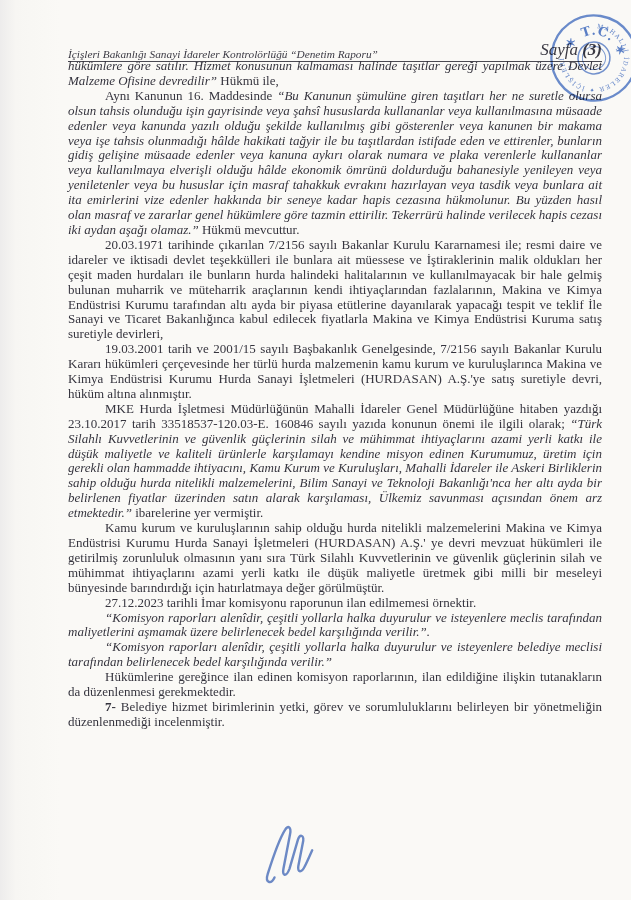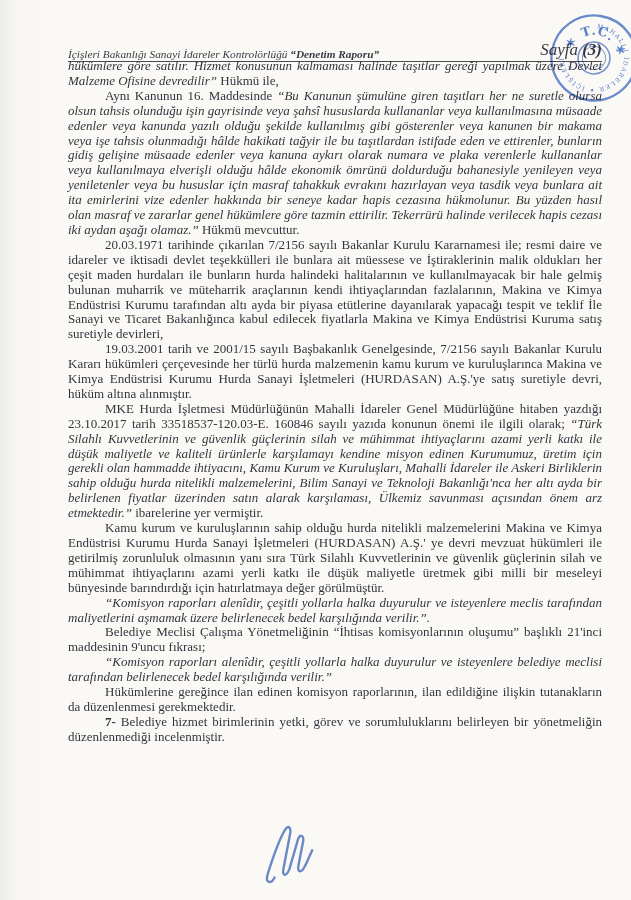--- a/index.html
+++ b/index.html
@@ -11,21 +11,21 @@
   .page{position:absolute;inset:0;}
   
   .header{
     position:absolute;left:68px;top:40px;width:534px;
     display:flex;justify-content:space-between;align-items:flex-end;
     border-bottom:1.6px solid #4a4952;
     padding-bottom:1px;
     font-size:11.3px;font-style:italic;color:#3b3a44;
   }
   .header .h-left{white-space:nowrap;}
-  .header .h-report{font-weight:bold;}
+  .header .h-report{font-weight:normal;}
   .header .h-page{white-space:nowrap;font-size:17px;}
   .header .h-pagenum{font-weight:bold;}
   
   .doc-body{
     position:absolute;left:68px;top:59px;width:534px;
     font-size:13px;line-height:14.9px;color:#35343e;
     text-align:justify;
   }
   .doc-body p.para{margin:0;}
   .doc-body p.indent{text-indent:37px;}
@@ -53,22 +53,22 @@
     <div class="h-page"><span>Sayfa </span><span class="h-pagenum">(3)</span></div>
   </div>
 
   <div class="doc-body">
       <p class="para"><span class="it">hükümlere göre satılır. Hizmet konusunun kalmaması halinde taşıtlar gereği yapılmak üzere Devlet Malzeme Ofisine devredilir” </span><span>Hükmü ile,</span></p>
       <p class="para indent"><span>Aynı Kanunun 16. Maddesinde </span><span class="it">“Bu Kanunun şümulüne giren taşıtları her ne suretle olursa olsun tahsis olunduğu işin gayrisinde veya şahsî hususlarda kullananlar veya kullanılmasına müsaade edenler veya kanunda yazılı olduğu şekilde kullanılmış gibi gösterenler veya kanunen bir makama veya işe tahsis olunmadığı hâlde hakikati tağyir ile bu taşıtlardan istifade eden ve ettirenler, bunların gidiş gelişine müsaade edenler veya kanuna aykırı olarak numara ve plaka verenlerle kullananlar veya kullanılmaya elverişli olduğu hâlde ekonomik ömrünü doldurduğu bahanesiyle yenileyen veya yeniletenler veya bu hususlar için masraf tahakkuk evrakını hazırlayan veya tasdik veya bunlara ait ita emirlerini vize edenler hakkında bir seneye kadar hapis cezasına hükmolunur. Bu yüzden hasıl olan masraf ve zararlar genel hükümlere göre tazmin ettirilir. Tekerrürü halinde verilecek hapis cezası iki aydan aşağı olamaz.” </span><span>Hükmü mevcuttur.</span></p>
       <p class="para indent"><span>20.03.1971 tarihinde çıkarılan 7/2156 sayılı Bakanlar Kurulu Kararnamesi ile; resmi daire ve idareler ve iktisadi devlet teşekkülleri ile bunlara ait müessese ve İştiraklerinin malik oldukları her çeşit maden hurdaları ile bunların hurda halindeki halitalarının ve kullanılmayacak bir hale gelmiş bulunan muharrik ve müteharrik araçlarının kendi ihtiyaçlarından fazlalarının, Makina ve Kimya Endüstrisi Kurumu tarafından altı ayda bir piyasa etütlerine dayanılarak yapacağı tespit ve teklif İle Sanayi ve Ticaret Bakanlığınca kabul edilecek fiyatlarla Makina ve Kimya Endüstrisi Kuruma satış suretiyle devirleri,</span></p>
       <p class="para indent"><span>19.03.2001 tarih ve 2001/15 sayılı Başbakanlık Genelgesinde, 7/2156 sayılı Bakanlar Kurulu Kararı hükümleri çerçevesinde her türlü hurda malzemenin kamu kurum ve kuruluşlarınca Makina ve Kimya Endüstrisi Kurumu Hurda Sanayi İşletmeleri (HURDASAN) A.Ş.'ye satış suretiyle devri, hüküm altına alınmıştır.</span></p>
       <p class="para indent"><span>MKE Hurda İşletmesi Müdürlüğünün Mahalli İdareler Genel Müdürlüğüne hitaben yazdığı 23.10.2017 tarih 33518537-120.03-E. 160846 sayılı yazıda konunun önemi ile ilgili olarak; </span><span class="it">“Türk Silahlı Kuvvetlerinin ve güvenlik güçlerinin silah ve mühimmat ihtiyaçlarını azami yerli katkı ile düşük maliyetle ve kaliteli ürünlerle karşılamayı kendine misyon edinen Kurumumuz, üretim için gerekli olan hammadde ihtiyacını, Kamu Kurum ve Kuruluşları, Mahalli İdareler ile Askeri Birliklerin sahip olduğu hurda nitelikli malzemelerini, Bilim Sanayi ve Teknoloji Bakanlığı'nca her altı ayda bir belirlenen fiyatlar üzerinden satın alarak karşılaması, Ülkemiz savunması açısından önem arz etmektedir.” </span><span>ibarelerine yer vermiştir.</span></p>
       <p class="para indent"><span>Kamu kurum ve kuruluşlarının sahip olduğu hurda nitelikli malzemelerini Makina ve Kimya Endüstrisi Kurumu Hurda Sanayi İşletmeleri (HURDASAN) A.Ş.' ye devri mevzuat hükümleri ile getirilmiş zorunluluk olmasının yanı sıra Türk Silahlı Kuvvetlerinin ve güvenlik güçlerinin silah ve mühimmat ihtiyaçlarını azami yerli katkı ile düşük maliyetle üretmek gibi milli bir meseleyi bünyesinde barındırdığı için hatırlatmaya değer görülmüştür.</span></p>
+      <p class="para indent"><span>27.12.2023 tarihli İmar komisyonu raporunun ilan edilmemesi örnektir.</span></p>
       <p class="para indent"><span class="it">“Komisyon raporları alenîdir, çeşitli yollarla halka duyurulur ve isteyenlere meclis tarafından maliyetlerini aşmamak üzere belirlenecek bedel karşılığında verilir.”.</span></p>
-      <p class="para indent"><span>Belediye Meclisi Çalışma Yönetmeliğinin “İhtisas komisyonlarının oluşumu” başlıklı 21'inci maddesinin 9'uncu fıkrası;</span></p>
       <p class="para indent"><span class="it">“Komisyon raporları alenîdir, çeşitli yollarla halka duyurulur ve isteyenlere belediye meclisi tarafından belirlenecek bedel karşılığında verilir.”</span></p>
       <p class="para indent"><span>Hükümlerine gereğince ilan edinen komisyon raporlarının, ilan edildiğine ilişkin tutanakların da düzenlenmesi gerekmektedir.</span></p>
       <p class="para indent"><span class="b">7-</span><span> Belediye hizmet birimlerinin yetki, görev ve sorumluluklarını belirleyen bir yönetmeliğin düzenlenmediği incelenmiştir.</span></p>
     </div>
 
   <svg class="stamp" viewBox="0 0 120 120">
     <g fill="none" stroke="#4570c6">
       <circle cx="60" cy="60" r="44" stroke-width="2.4" opacity="0.9"></circle>
       <circle cx="60" cy="60" r="16.5" stroke-width="1.6" opacity="0.85"></circle>
       <circle cx="60" cy="60" r="12" stroke-width="1" opacity="0.8"></circle>

